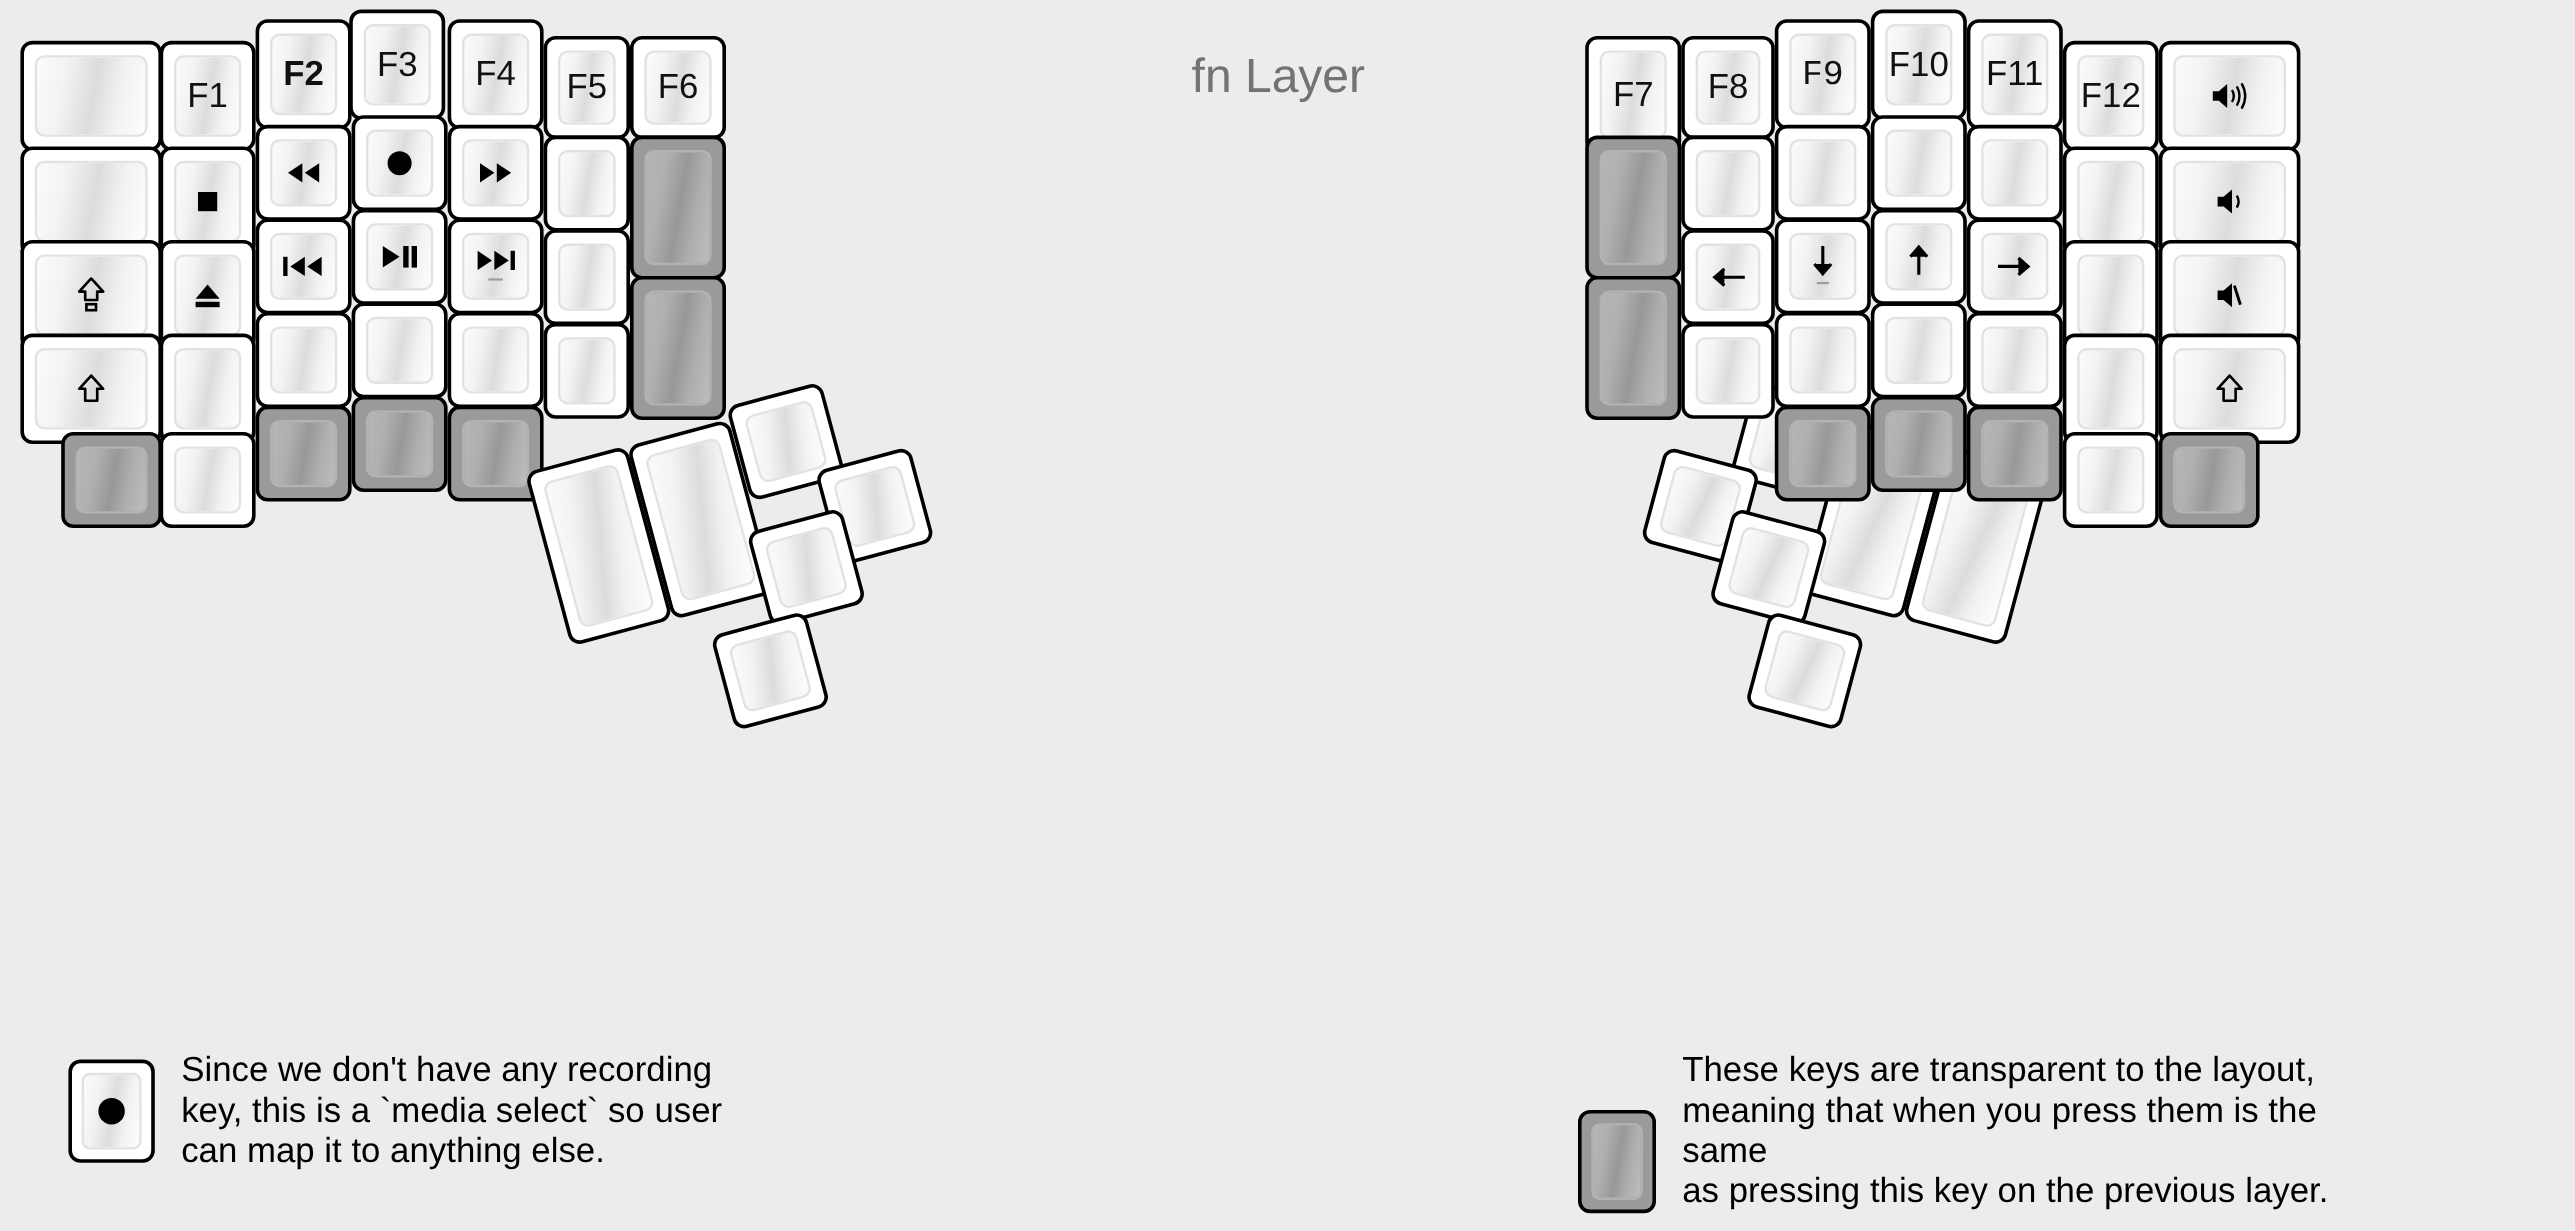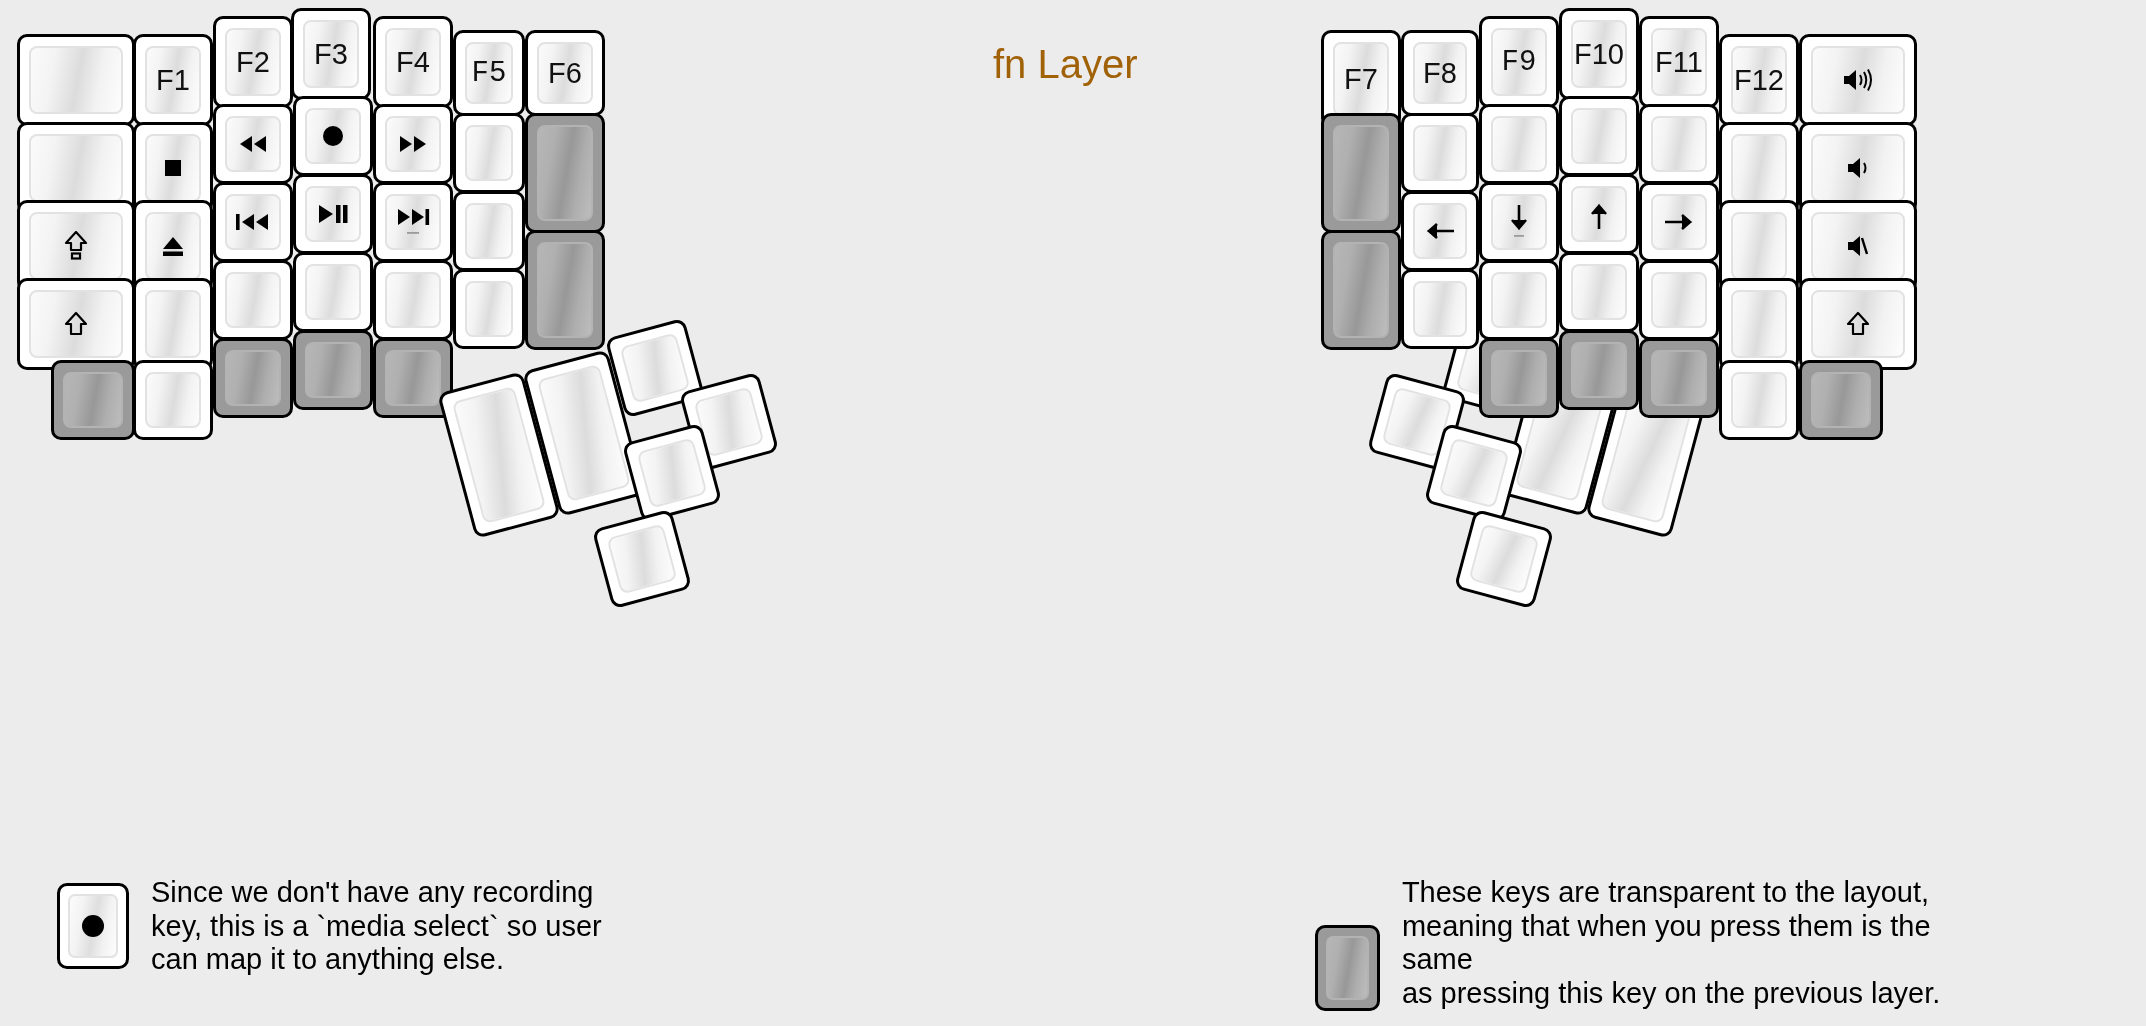--- a/index.html
+++ b/index.html
@@ -25,21 +25,21 @@
   .lgkey{position:relative;box-sizing:border-box;border:3px solid #000;border-radius:10px;background:#fff;}
   .lgkey .cap{position:absolute;left:8px;right:8px;top:8px;bottom:8px;
       border:2px solid #e2e2e2;border-radius:7px;
       background:linear-gradient(100deg,#fbfbfb 0%,#f3f3f3 25%,#dedede 52%,#f2f2f2 74%,#fdfdfd 100%);
       display:flex;align-items:center;justify-content:center;}
   .lgkey.trans{background:#9a9a9a;}
   .lgkey.trans .cap{border-color:#b3b3b3;
       background:linear-gradient(100deg,#b6b6b6 0%,#b0b0b0 25%,#989898 52%,#aeaeae 74%,#bdbdbd 100%);}
 
   
-  #title{position:absolute;left:993px;top:42px;font-size:40px;color:#a16207;white-space:nowrap;}
+  #title{position:absolute;left:993px;top:42px;font-size:40px;color:#737373;white-space:nowrap;}
 
   
   #legend{position:absolute;left:0;top:876px;width:1907px;height:150px;margin-left:37px;}
   .lgitem{position:absolute;top:0;display:flex;align-items:center;}
   .lgtext{margin-left:22px;font-size:29px;line-height:1.16;color:#000;white-space:pre-line;}
   svg{display:block;}
 </style>
 </head>
 <body>
 
@@ -92,21 +92,21 @@
           </svg>
     </span>
       </div>
     <div class="key" style="left:133px;top:278px;width:80px;height:92px;">
         <span class="cap"></span>
       </div>
     <div class="key" style="left:133px;top:360px;width:80px;height:80px;">
         <span class="cap"></span>
       </div>
 
-    <div class="key" style="left:213px;top:16px;width:80px;height:92px;">
+    <div class="key" style="left:213px;top:16px;width:80px;height:92px;font-weight:bold;">
         <span class="cap">F2</span>
       </div>
     <div class="key" style="left:213px;top:104px;width:80px;height:80px;">
         <span class="cap">
       <svg width="34" height="20" viewBox="0 0 34 20">
             <path d="M16 2 L16 18 L4 10 Z" fill="#000"></path>
             <path d="M30 2 L30 18 L18 10 Z" fill="#000"></path>
           </svg>
     </span>
       </div>
@@ -173,21 +173,21 @@
           </svg>
     </span>
       </div>
     <div class="key" style="left:373px;top:260px;width:80px;height:80px;">
         <span class="cap"></span>
       </div>
     <div class="key trans" style="left:373px;top:338px;width:80px;height:80px;">
         <span class="cap"></span>
       </div>
 
-    <div class="key" style="left:453px;top:30px;width:72px;height:86px;font-family:Liberation Mono, monospace;">
+    <div class="key" style="left:453px;top:30px;width:72px;height:86px;">
         <span class="cap">F5</span>
       </div>
     <div class="key" style="left:453px;top:113px;width:72px;height:80px;">
         <span class="cap"></span>
       </div>
     <div class="key" style="left:453px;top:191px;width:72px;height:80px;">
         <span class="cap"></span>
       </div>
     <div class="key" style="left:453px;top:269px;width:72px;height:80px;">
         <span class="cap"></span>

